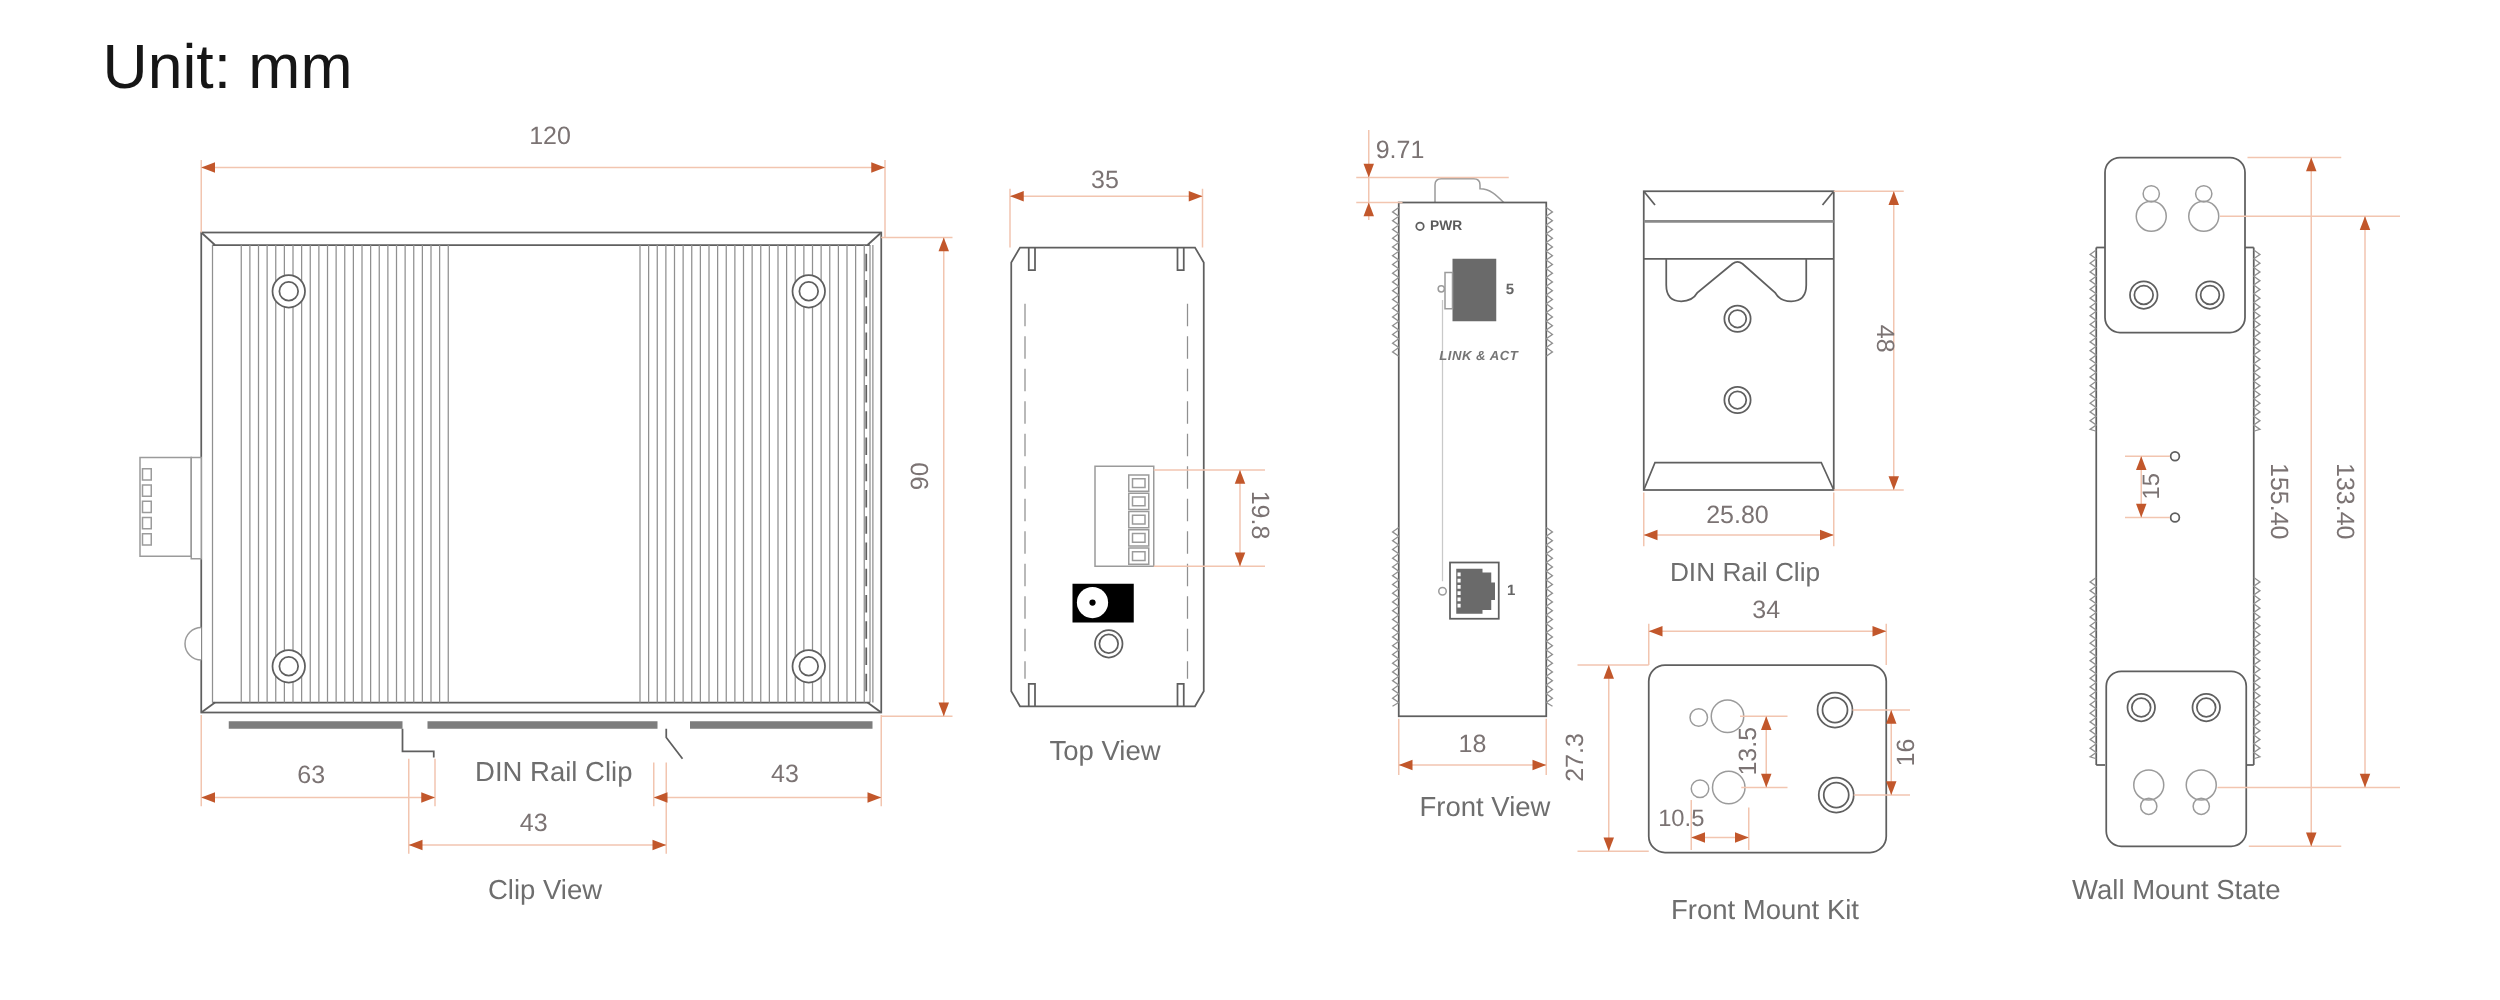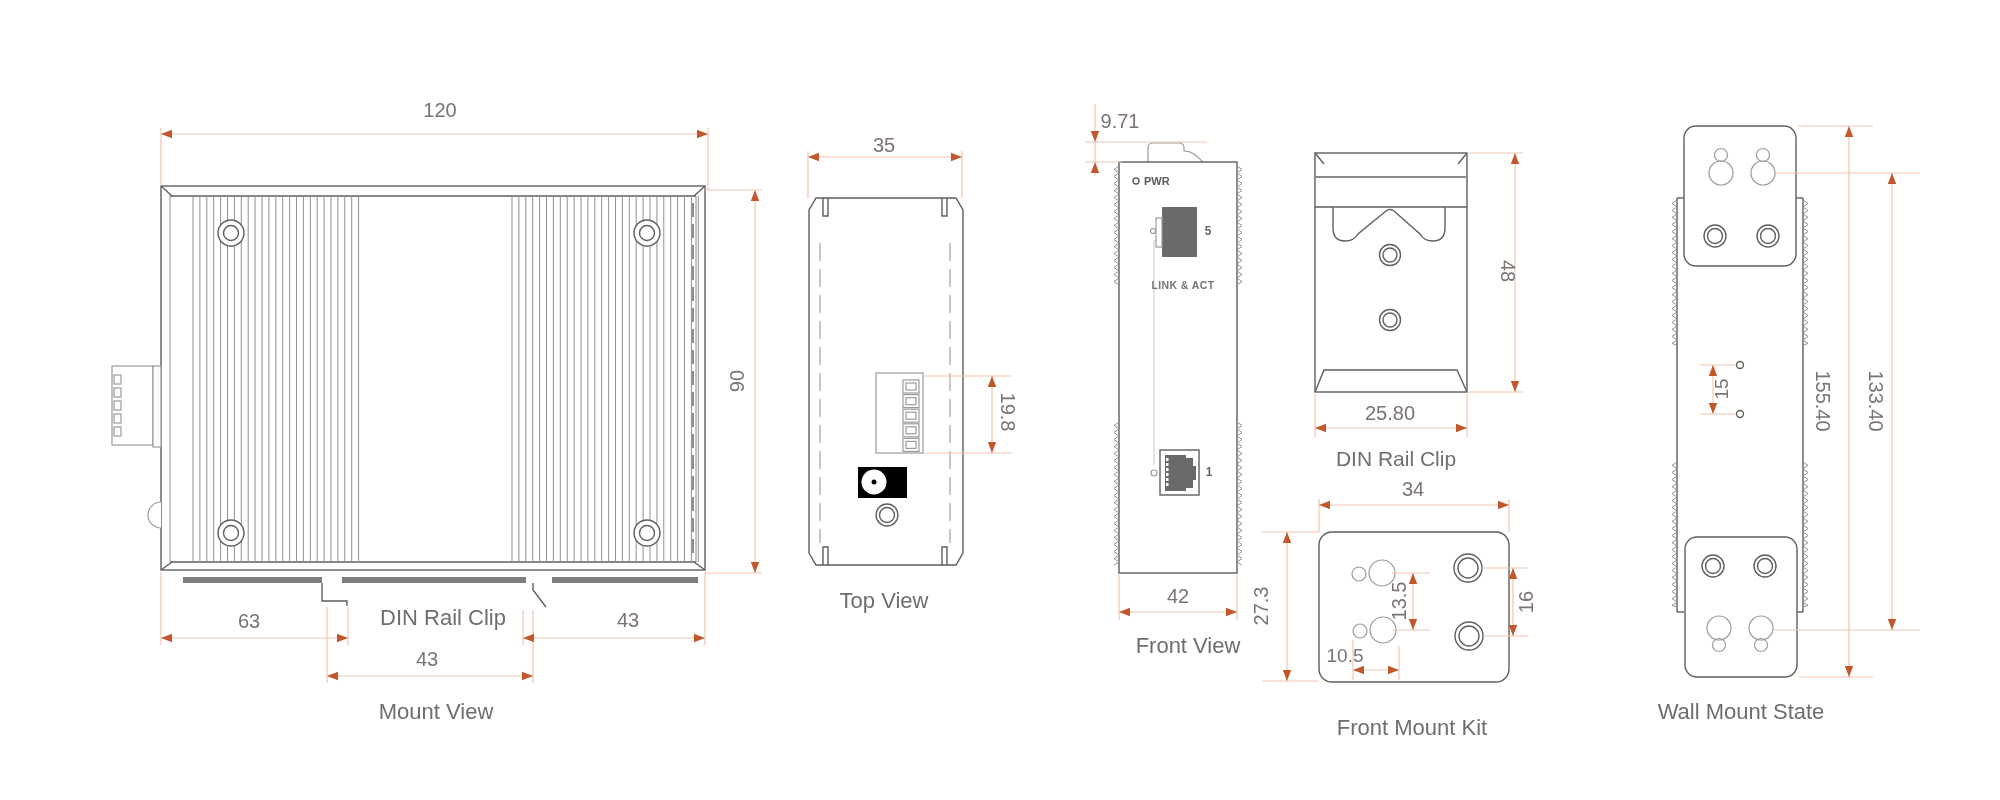--- a/index.html
+++ b/index.html
@@ -16,21 +16,21 @@
   .dark{fill:var(--darkfill);stroke:none;}
   .rail{fill:var(--railfill);stroke:none;}
   .lb{position:absolute;color:var(--dimtext);font-size:20px;transform:translate(-50%,-50%);white-space:nowrap;}
   .r90{transform:translate(-50%,-50%) rotate(90deg);}
   .rn90{transform:translate(-50%,-50%) rotate(-90deg);}
   .cap{color:var(--captext);font-size:22px;}
   .cap21{color:var(--captext);font-size:21px;}
   .unit{position:absolute;left:82px;top:24px;color:#161616;font-size:50px;white-space:nowrap;}
   .tiny{position:absolute;font-size:11px;font-weight:bold;color:#5a5a5a;transform:translate(0,-50%);white-space:nowrap;text-align:right;}
   .pnum{position:absolute;font-size:12px;font-weight:bold;color:#666;transform:translate(-50%,-50%);}
-  .link{position:absolute;font-size:10.5px;font-weight:bold;color:#757575;letter-spacing:.4px;transform:translate(-50%,-50%);white-space:nowrap;}
+  .link{position:absolute;font-size:10.5px;font-weight:bold;color:#757575;letter-spacing:.4px;transform:translate(-50%,-50%);white-space:nowrap;font-style:italic;}
 </style>
 </head>
 <body>
 
 <div id="stage">
 <svg id="art" width="2000" height="800" viewBox="0 0 2000 800">
 
   <g>
     <rect x="161" y="186" width="544" height="384" class="ol"></rect>
     <line x1="170" y1="196" x2="696" y2="196" class="ol"></line>
@@ -289,35 +289,36 @@
     <polygon class="arw" points="1849,126 1844.8,137 1853.2,137"></polygon>
         <polygon class="arw" points="1849,677 1844.8,666 1853.2,666"></polygon>
     <line x1="1776" y1="173" x2="1920" y2="173" class="dim"></line>
     <line x1="1774" y1="630" x2="1920" y2="630" class="dim"></line>
     <line x1="1892" y1="173" x2="1892" y2="630" class="dim"></line>
     <polygon class="arw" points="1892,173 1887.8,184 1896.2,184"></polygon>
         <polygon class="arw" points="1892,630 1887.8,619 1896.2,619"></polygon>
   </g>
 </svg>
 
+  <span class="unit">Unit: mm</span>
 
   <span class="lb" style="left:440px;top:110px">120</span>
   <span class="lb rn90" style="left:737px;top:381px">90</span>
   <span class="lb" style="left:249px;top:621px">63</span>
   <span class="lb" style="left:628px;top:620px">43</span>
   <span class="lb" style="left:427px;top:659px">43</span>
   <span class="lb cap" style="left:443px;top:618px">DIN Rail Clip</span>
-  <span class="lb cap" style="left:436px;top:712px">Mount View</span>
+  <span class="lb cap" style="left:436px;top:712px">Clip View</span>
 
   <span class="lb" style="left:884px;top:145px">35</span>
   <span class="lb r90" style="left:1007px;top:412px">19.8</span>
   <span class="lb cap" style="left:884px;top:601px">Top View</span>
 
   <span class="lb" style="left:1120px;top:121px">9.71</span>
-  <span class="lb" style="left:1178px;top:596px">42</span>
+  <span class="lb" style="left:1178px;top:596px">18</span>
   <span class="lb cap" style="left:1188px;top:646px">Front View</span>
   <span class="tiny" style="left:1144px;top:181px">PWR</span>
   <span class="pnum" style="left:1208px;top:231px">5</span>
   <span class="pnum" style="left:1209px;top:472px">1</span>
   <span class="link" style="left:1183px;top:285px">LINK &amp; ACT</span>
 
   <span class="lb r90" style="left:1507px;top:271px">48</span>
   <span class="lb" style="left:1390px;top:413px">25.80</span>
   <span class="lb cap21" style="left:1396px;top:459px">DIN Rail Clip</span>
 

